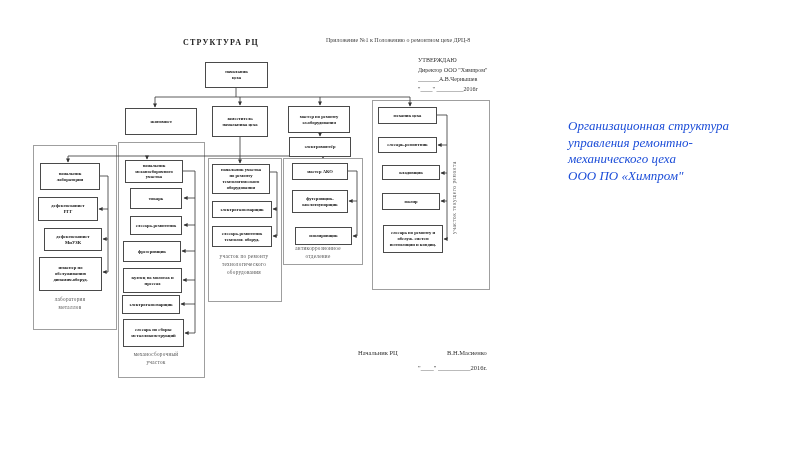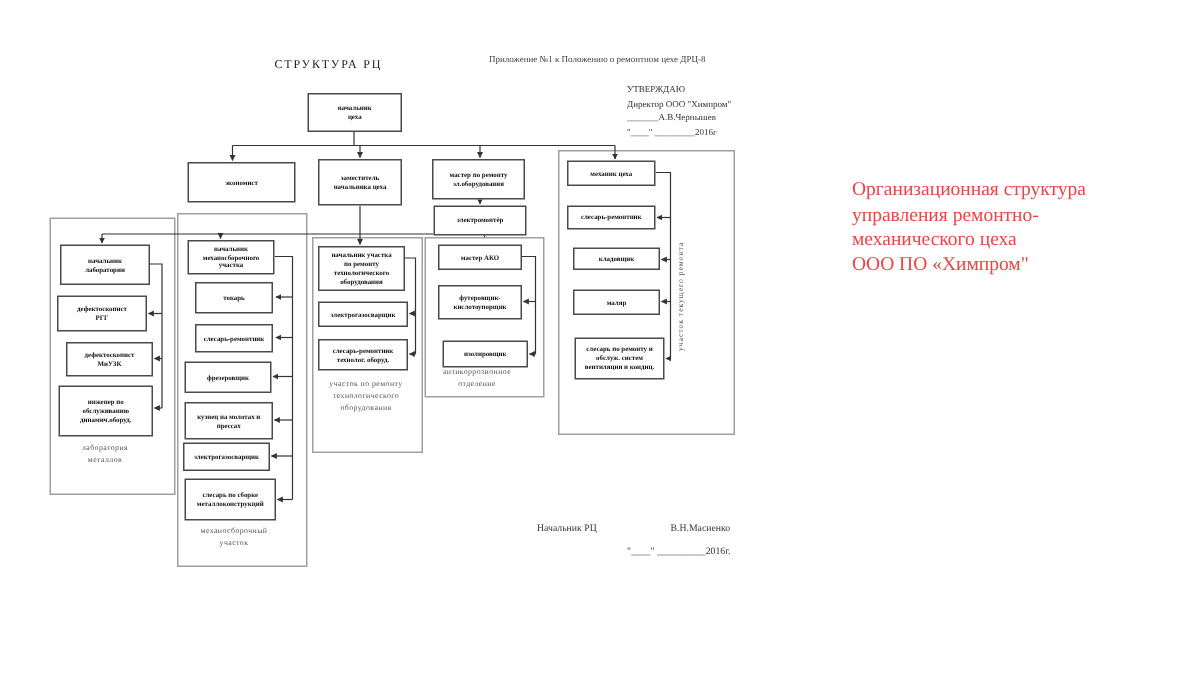--- a/index.html
+++ b/index.html
@@ -10,24 +10,24 @@
       display:flex;align-items:center;justify-content:center;text-align:center;
       font-size:4.6px;font-weight:bold;line-height:1.3;white-space:pre-line;
       color:#111;padding:1px;z-index:3;}
   .grp{position:absolute;box-sizing:border-box;border:1px solid #9f9f9f;background:transparent;z-index:1;}
   .glabel{position:absolute;box-sizing:border-box;font-size:5.2px;color:#555;text-align:center;
           white-space:pre-line;line-height:1.5;letter-spacing:.3px;z-index:3;}
   .vlabel{position:absolute;writing-mode:vertical-rl;transform:rotate(180deg);
           font-size:5.2px;color:#555;letter-spacing:.6px;z-index:3;}
   .txt{position:absolute;white-space:pre-line;}
   #conn{position:absolute;left:0;top:0;z-index:2;pointer-events:none;}
-  .title{font-size:8px;letter-spacing:1.2px;color:#222;font-weight:normal;}
+  .title{font-size:8px;letter-spacing:1.2px;color:#222;font-weight:bold;}
   .annex{font-size:6px;color:#444;}
   .approve div{font-size:6px;line-height:9.5px;color:#333;}
-  .caption{font-size:13px;line-height:16.5px;color:#ef4444;}
+  .caption{font-size:13px;line-height:16.5px;color:#1d4ed8;font-style:italic;}
   .footer{font-size:6.5px;color:#333;}
 </style>
 </head>
 <body>
 
 <div id="canvas">
 
   <div class="txt title abs" style="left:183px;top:38px;">СТРУКТУРА  РЦ</div>
   <div class="txt annex abs" style="left:326px;top:37px;">Приложение №1 к Положению о ремонтном цехе ДРЦ-8</div>
   <div class="approve abs" style="left:418px;top:56px;width:95px;">

